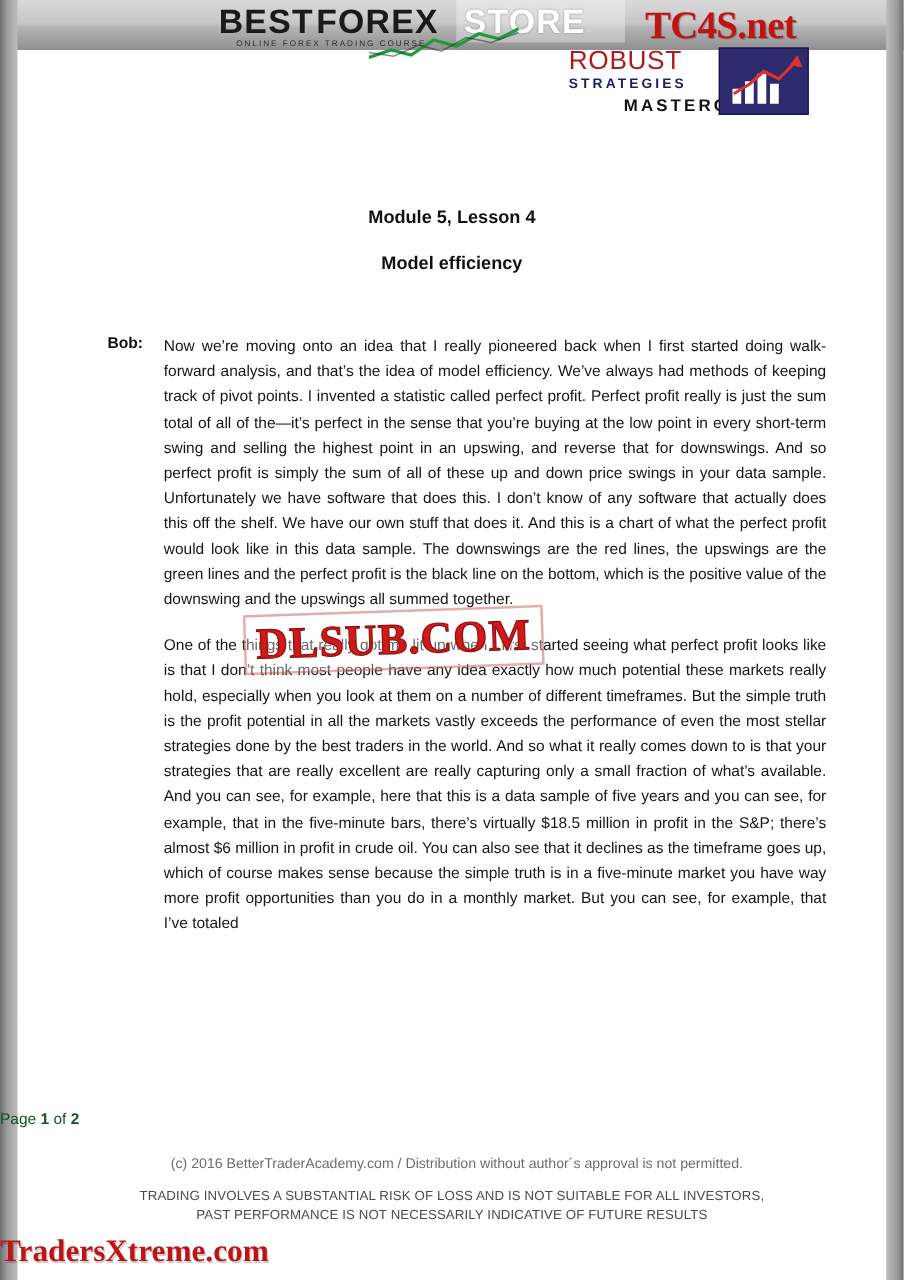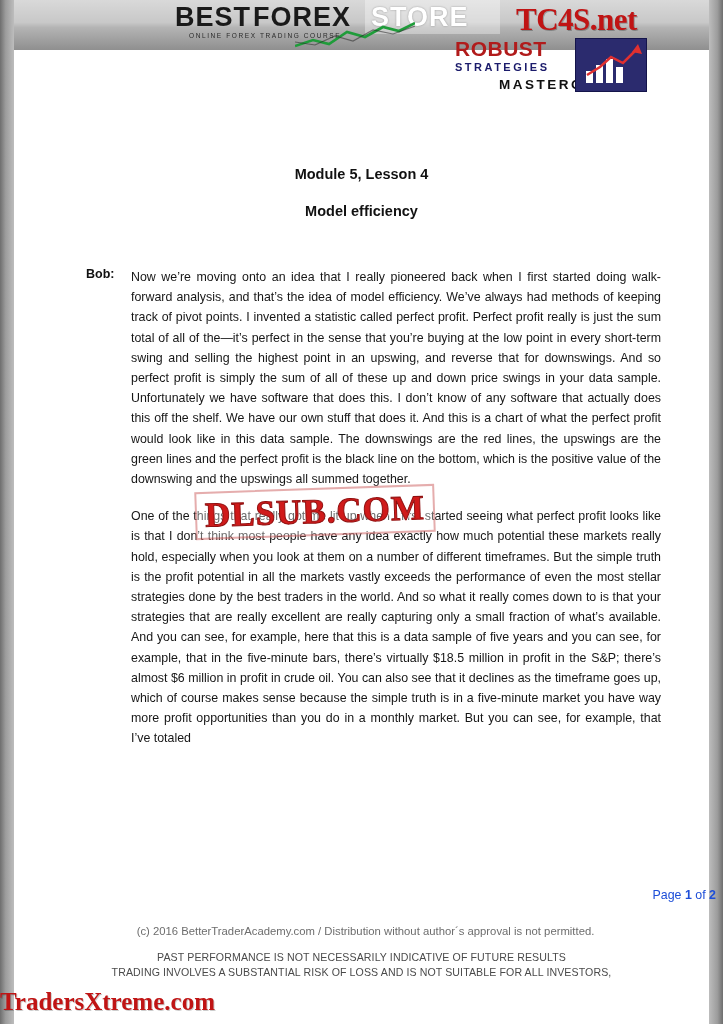--- a/index.html
+++ b/index.html
@@ -14,21 +14,21 @@
     font-family: "Liberation Sans", sans-serif;
     overflow: hidden;
   }
 
   
   .header-banner {
     position: absolute;
     left: 0;
     top: 0;
     width: 723px;
-    height: 50px;
+    height: 40px;
     background: linear-gradient(to bottom, #d9d9d9 0%, #c8c8c8 45%, #b4b4b4 55%, #8f8f8f 100%);
   }
   .bfs-logo {
     position: absolute;
     left: 175px;
     top: 2px;
     width: 245px;
     height: 46px;
   }
   .bfs-best {
@@ -118,21 +118,21 @@
   .mc-building {
     font-family: "Liberation Sans", sans-serif;
     font-weight: bold;
     font-size: 17px;
     color: #1b1b6b;
     letter-spacing: 0.5px;
     line-height: 17px;
   }
   .mc-robust {
     font-family: "Liberation Sans", sans-serif;
-    font-weight: bold;
+    font-weight: normal;
     font-size: 21px;
     color: #b11b1b;
     letter-spacing: 0.5px;
     line-height: 22px;
   }
   .mc-strategies {
     font-family: "Liberation Sans", sans-serif;
     font-weight: bold;
     font-size: 11px;
     color: #1b1b6b;
@@ -227,23 +227,23 @@
     border: 2px solid rgba(180,20,20,0.35);
     pointer-events: none;
   }
 
   
   .page-num {
     position: absolute;
     left: 0;
     width: 716px;
     top: 888px;
-    text-align: right;
+    text-align: left;
     font-size: 12.4px;
-    color: #1d4ed8;
+    color: #14532d;
   }
   .page-num b { font-weight: bold; }
 
   .copyright {
     position: absolute;
     left: 4px;
     width: 723px;
     top: 925px;
     text-align: center;
     font-size: 11.3px;
@@ -325,17 +325,17 @@
 
 <div class="watermark">DLSUB.COM</div>
 
 <div class="page-num">
   <span>Page </span><b>1</b><span> of </span><b>2</b>
 </div>
 
 <div class="copyright">(c) 2016 BetterTraderAcademy.com / Distribution without author´s approval is not permitted.</div>
 
 <div class="risk">
+  <div>TRADING INVOLVES A SUBSTANTIAL RISK OF LOSS AND IS NOT SUITABLE FOR ALL INVESTORS,</div>
   <div>PAST PERFORMANCE IS NOT NECESSARILY INDICATIVE OF FUTURE RESULTS</div>
-  <div>TRADING INVOLVES A SUBSTANTIAL RISK OF LOSS AND IS NOT SUITABLE FOR ALL INVESTORS,</div>
 </div>
 
 <div class="tx-logo">TradersXtreme.com</div>
 
 </body></html>

